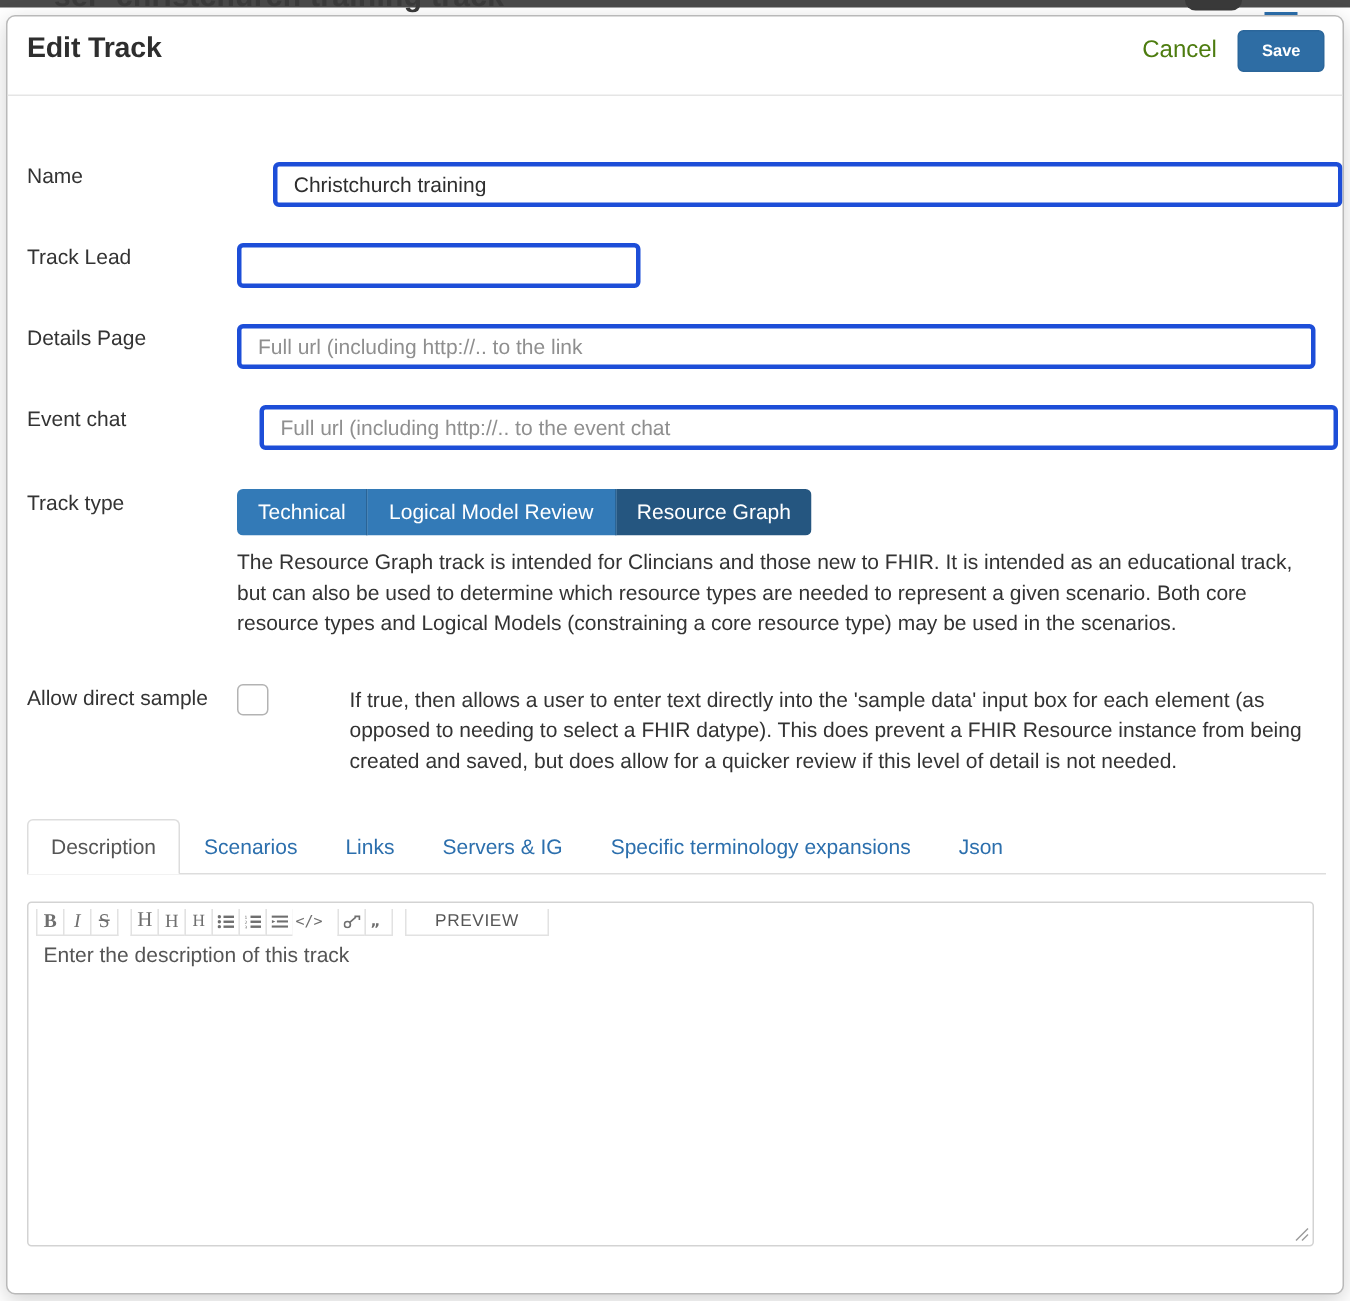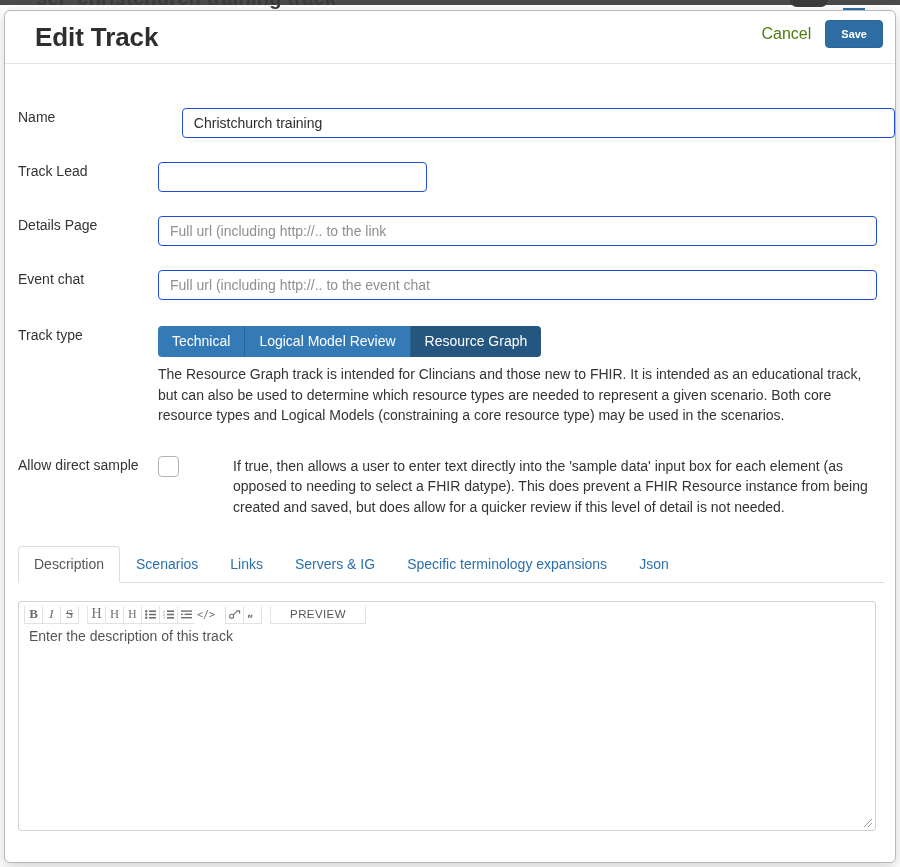--- a/index.html
+++ b/index.html
@@ -73,23 +73,23 @@
 
   
   #modal-header {
     position: relative;
     height: 53px;
     border-bottom: 1px solid #e5e5e5;
     box-sizing: border-box;
   }
   #modal-title {
     position: absolute;
-    left: 30px;
+    left: 13px;
     top: 11px;
-    font-size: 26px;
+    font-size: 19px;
     font-weight: bold;
     color: #2e2e2e;
     letter-spacing: -.1px;
   }
   #header-actions {
     position: absolute;
     right: 12px;
     top: 9px;
     display: flex;
     align-items: center;
@@ -131,42 +131,42 @@
     width: 153px;
     padding-left: 13px;
     box-sizing: border-box;
     font-size: 14px;
     color: #333333;
     line-height: 18px;
   }
   .field-input {
     box-sizing: border-box;
     height: 30px;
-    border: 1px solid #1d4ed8;
+    border: 3px solid #1d4ed8;
     border-radius: 4px;
     background: #ffffff;
     padding: 0 11px;
     font-family: inherit;
     font-size: 14px;
     color: #2e2e2e;
     outline: none;
   }
   .field-input::placeholder { color: #8f8f8f; opacity: 1; }
 
   #row-name      { margin-top: 44px; gap: 25px; }
   #row-tracklead { margin-top: 24px; }
   #row-details   { margin-top: 24px; }
   #row-eventchat { margin-top: 24px; }
   #row-tracktype { margin-top: 26px; }
   #row-allow     { margin-top: 30px; }
 
   #name-input      { width: 719px; }
   #tracklead-input { width: 269px; }
   #details-input   { width: 719px; }
-  #eventchat-input { width: 719px; }
+  #eventchat-input { width: 719px; margin-left: 15px; }
 
   
   #tracktype-area { width: 722px; }
   #tracktype-group {
     display: inline-flex;
     border-radius: 4px;
     overflow: hidden;
   }
   .tracktype-btn {
     font-family: inherit;

